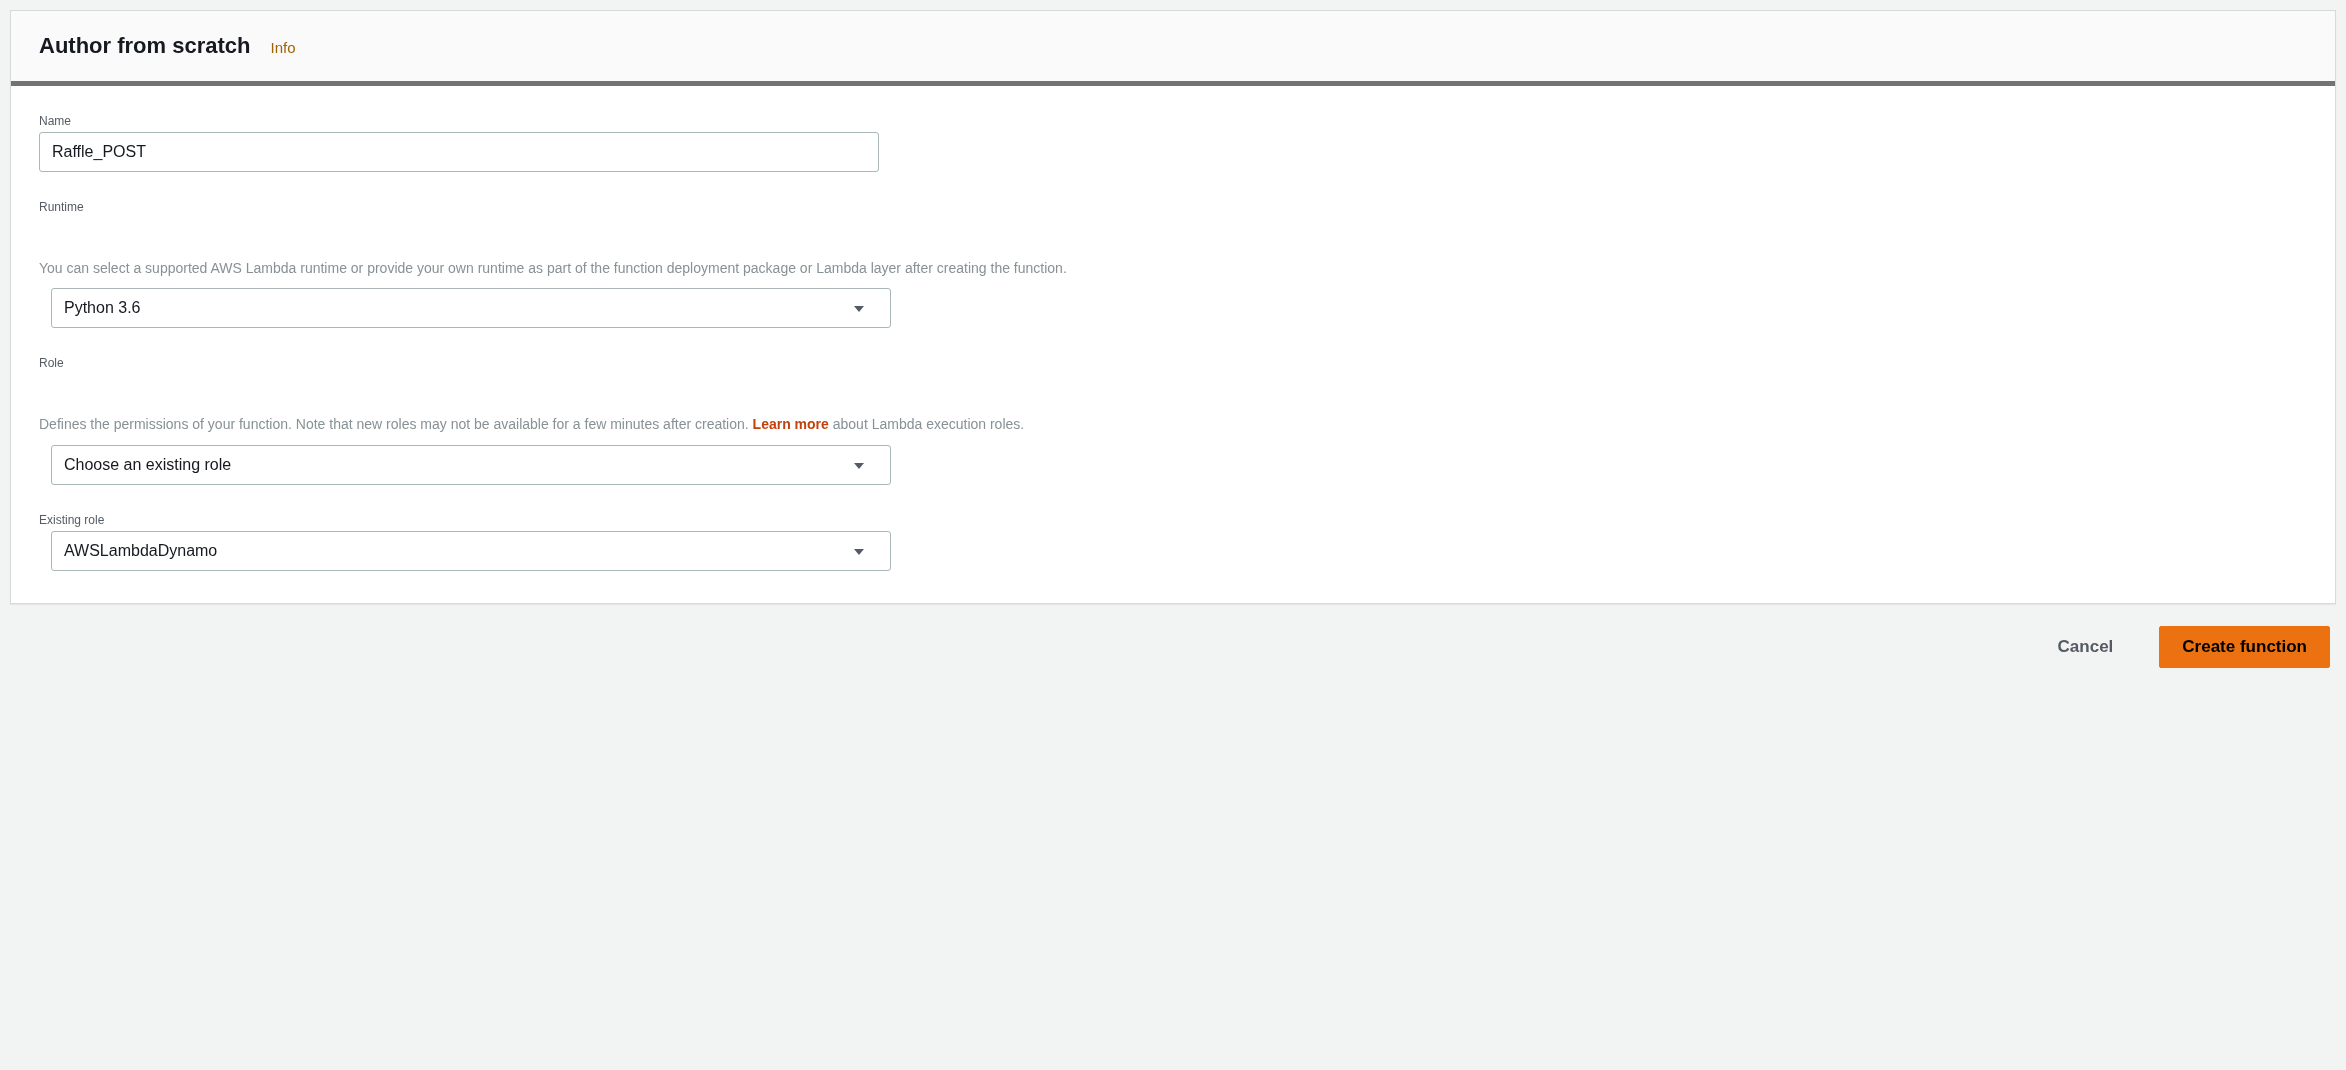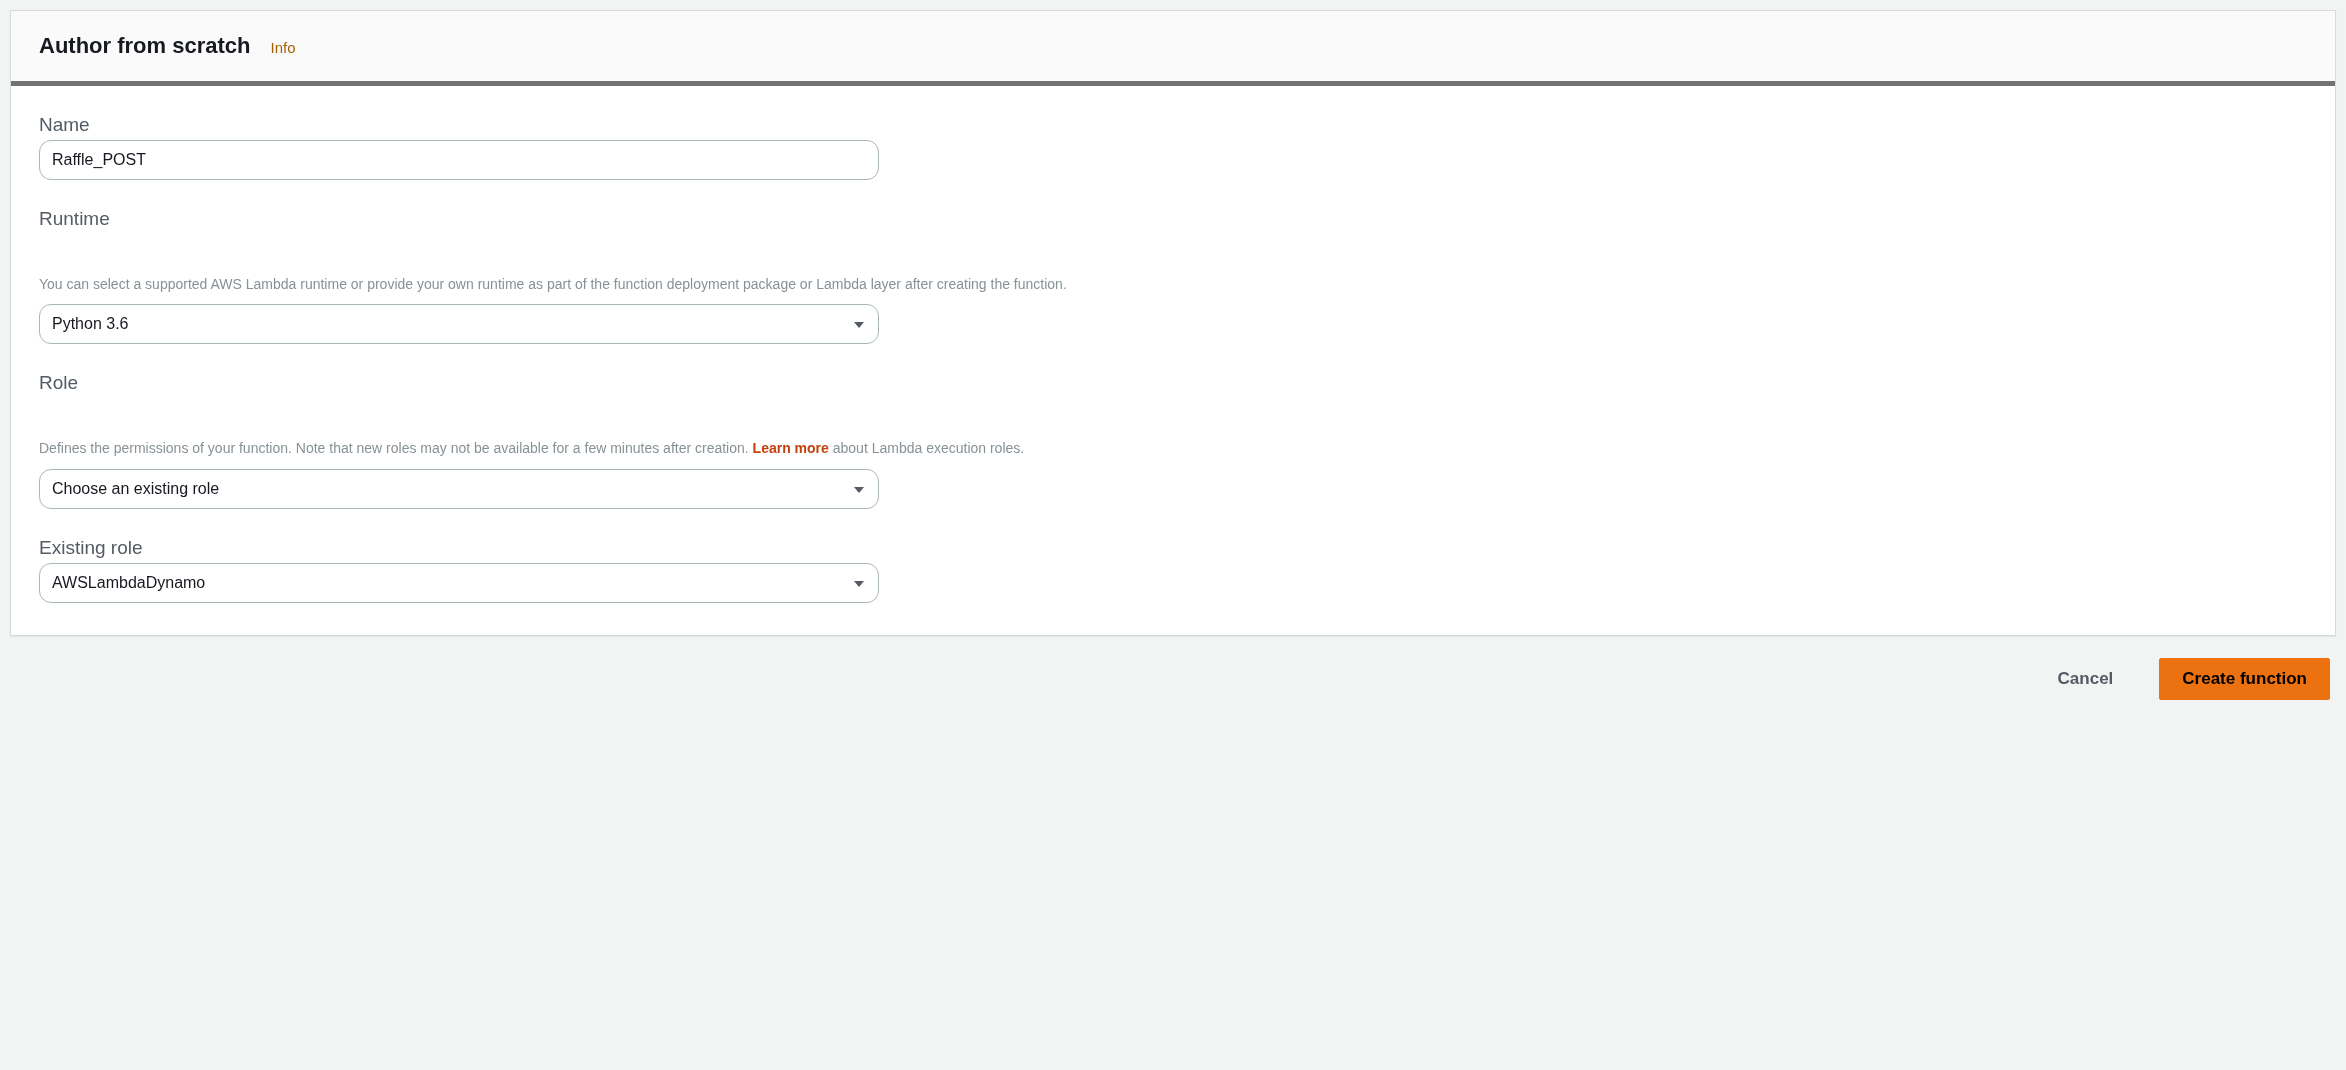--- a/index.html
+++ b/index.html
@@ -35,21 +35,21 @@
     text-align: right;
   }
   .panel-body {
     padding: 28px 28px 32px 28px;
     width: 80%;
     max-width: 1200px;
   }
   .form-group { margin-bottom: 28px; }
   .form-group:last-child { margin-bottom: 0; }
   .field-label {
-    font-size: 19px;
+    font-size: 12px;
     color: #545b64;
     margin-bottom: 4px;
     display: block;
   }
   .field-hint {
     font-size: 14px;
     color: #879196;
     margin-bottom: 10px;
     line-height: 1.45;
     margin-top: 44px;
@@ -57,36 +57,37 @@
   .field-hint .learn-more {
     color: #c2410c;
     font-weight: 700;
     cursor: pointer;
   }
   .text-input, .select-input {
     width: 100%;
     max-width: 840px;
     height: 40px;
     border: 1px solid #aab7b8;
-    border-radius: 12px;
+    border-radius: 3px;
     padding: 6px 12px;
     font-size: 16px;
     color: #16191f;
     background: #fff;
   }
   .select-wrap {
     position: relative;
     max-width: 840px;
   }
   .select-input {
     appearance: none;
     -webkit-appearance: none;
     padding-right: 42px;
     cursor: pointer;
     line-height: 26px;
+    margin-left: 12px;
   }
   .select-caret {
     position: absolute;
     right: 14px;
     top: 50%;
     transform: translateY(-50%);
     pointer-events: none;
     color: #545b64;
   }
   .actions {

